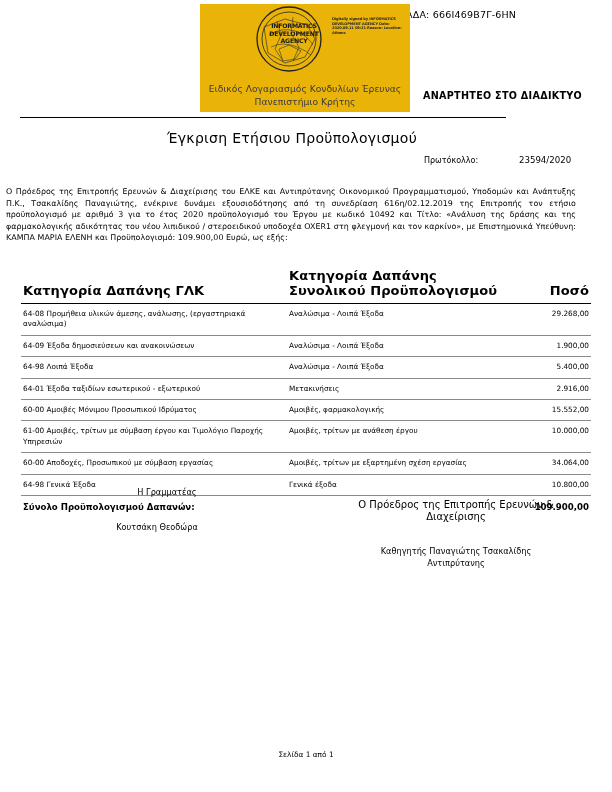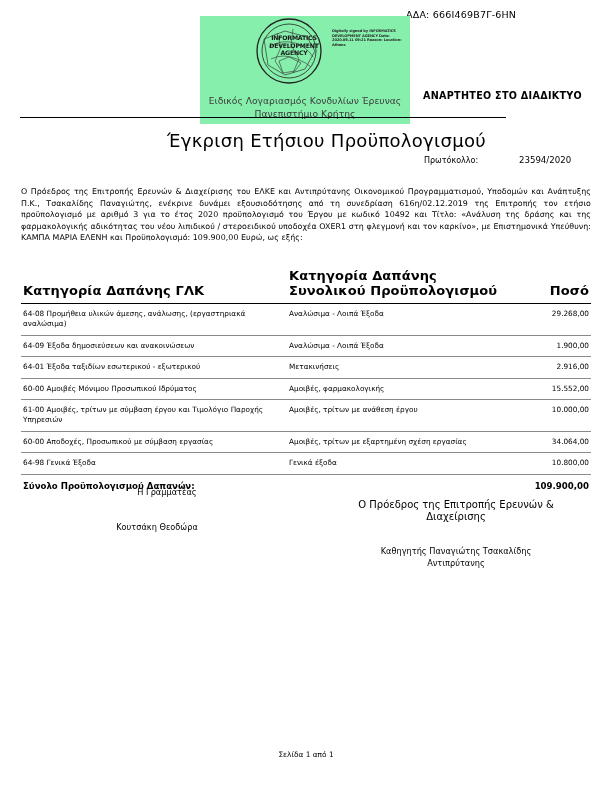--- a/index.html
+++ b/index.html
@@ -27,24 +27,24 @@
     position: absolute;
     left: 406px;
     top: 9px;
     font-size: 9.5px;
     letter-spacing: 0.2px;
     white-space: nowrap;
   }
   .stamp-block {
     position: absolute;
     left: 200px;
-    top: 16px;
+    top: 4px;
     width: 210px;
     height: 108px;
-    background: #86efac;
+    background: #eab308;
     text-decoration: underline;
   }
   .seal {
     position: absolute;
     left: 55px;
     top: 1px;
     width: 68px;
     height: 68px;
   }
   .seal svg { display: block; }
@@ -96,21 +96,21 @@
     top: 117px;
     width: 486px;
     border-top: 1.4px solid #000;
   }
 
   
   .doc-title {
     position: absolute;
     left: 167px;
     top: 130px;
-    font-size: 18px;
+    font-size: 14px;
     letter-spacing: 0.3px;
     white-space: nowrap;
   }
   .protocol-label {
     position: absolute;
     left: 424px;
     top: 156px;
     font-size: 8px;
     white-space: nowrap;
   }
@@ -118,21 +118,21 @@
     position: absolute;
     left: 519px;
     top: 155px;
     font-size: 8.6px;
     white-space: nowrap;
   }
 
   
   .body-text {
     position: absolute;
-    left: 21px;
+    left: 6px;
     top: 186px;
     width: 570px;
     font-size: 7.9px;
     line-height: 11.6px;
     text-align: justify;
     letter-spacing: 0.05px;
   }
 
   
   .table-wrap {
@@ -290,20 +290,25 @@
           <td><span class="code-cell">64-08</span> <span>Προμήθεια υλικών άμεσης, ανάλωσης, (εργαστηριακά αναλώσιμα)</span></td>
           <td>Αναλώσιμα - Λοιπά Έξοδα</td>
           <td class="amt">29.268,00</td>
         </tr>
         <tr>
           <td><span class="code-cell">64-09</span> <span>Έξοδα δημοσιεύσεων και ανακοινώσεων</span></td>
           <td>Αναλώσιμα - Λοιπά Έξοδα</td>
           <td class="amt">1.900,00</td>
         </tr>
         <tr>
+          <td><span class="code-cell">64-98</span> <span>Λοιπά Έξοδα</span></td>
+          <td>Αναλώσιμα - Λοιπά Έξοδα</td>
+          <td class="amt">5.400,00</td>
+        </tr>
+        <tr>
           <td><span class="code-cell">64-01</span> <span>Έξοδα ταξιδίων εσωτερικού - εξωτερικού</span></td>
           <td>Μετακινήσεις</td>
           <td class="amt">2.916,00</td>
         </tr>
         <tr>
           <td><span class="code-cell">60-00</span> <span>Αμοιβές Μόνιμου Προσωπικού Ιδρύματος</span></td>
           <td>Αμοιβές, φαρμακολογικής</td>
           <td class="amt">15.552,00</td>
         </tr>
         <tr>

